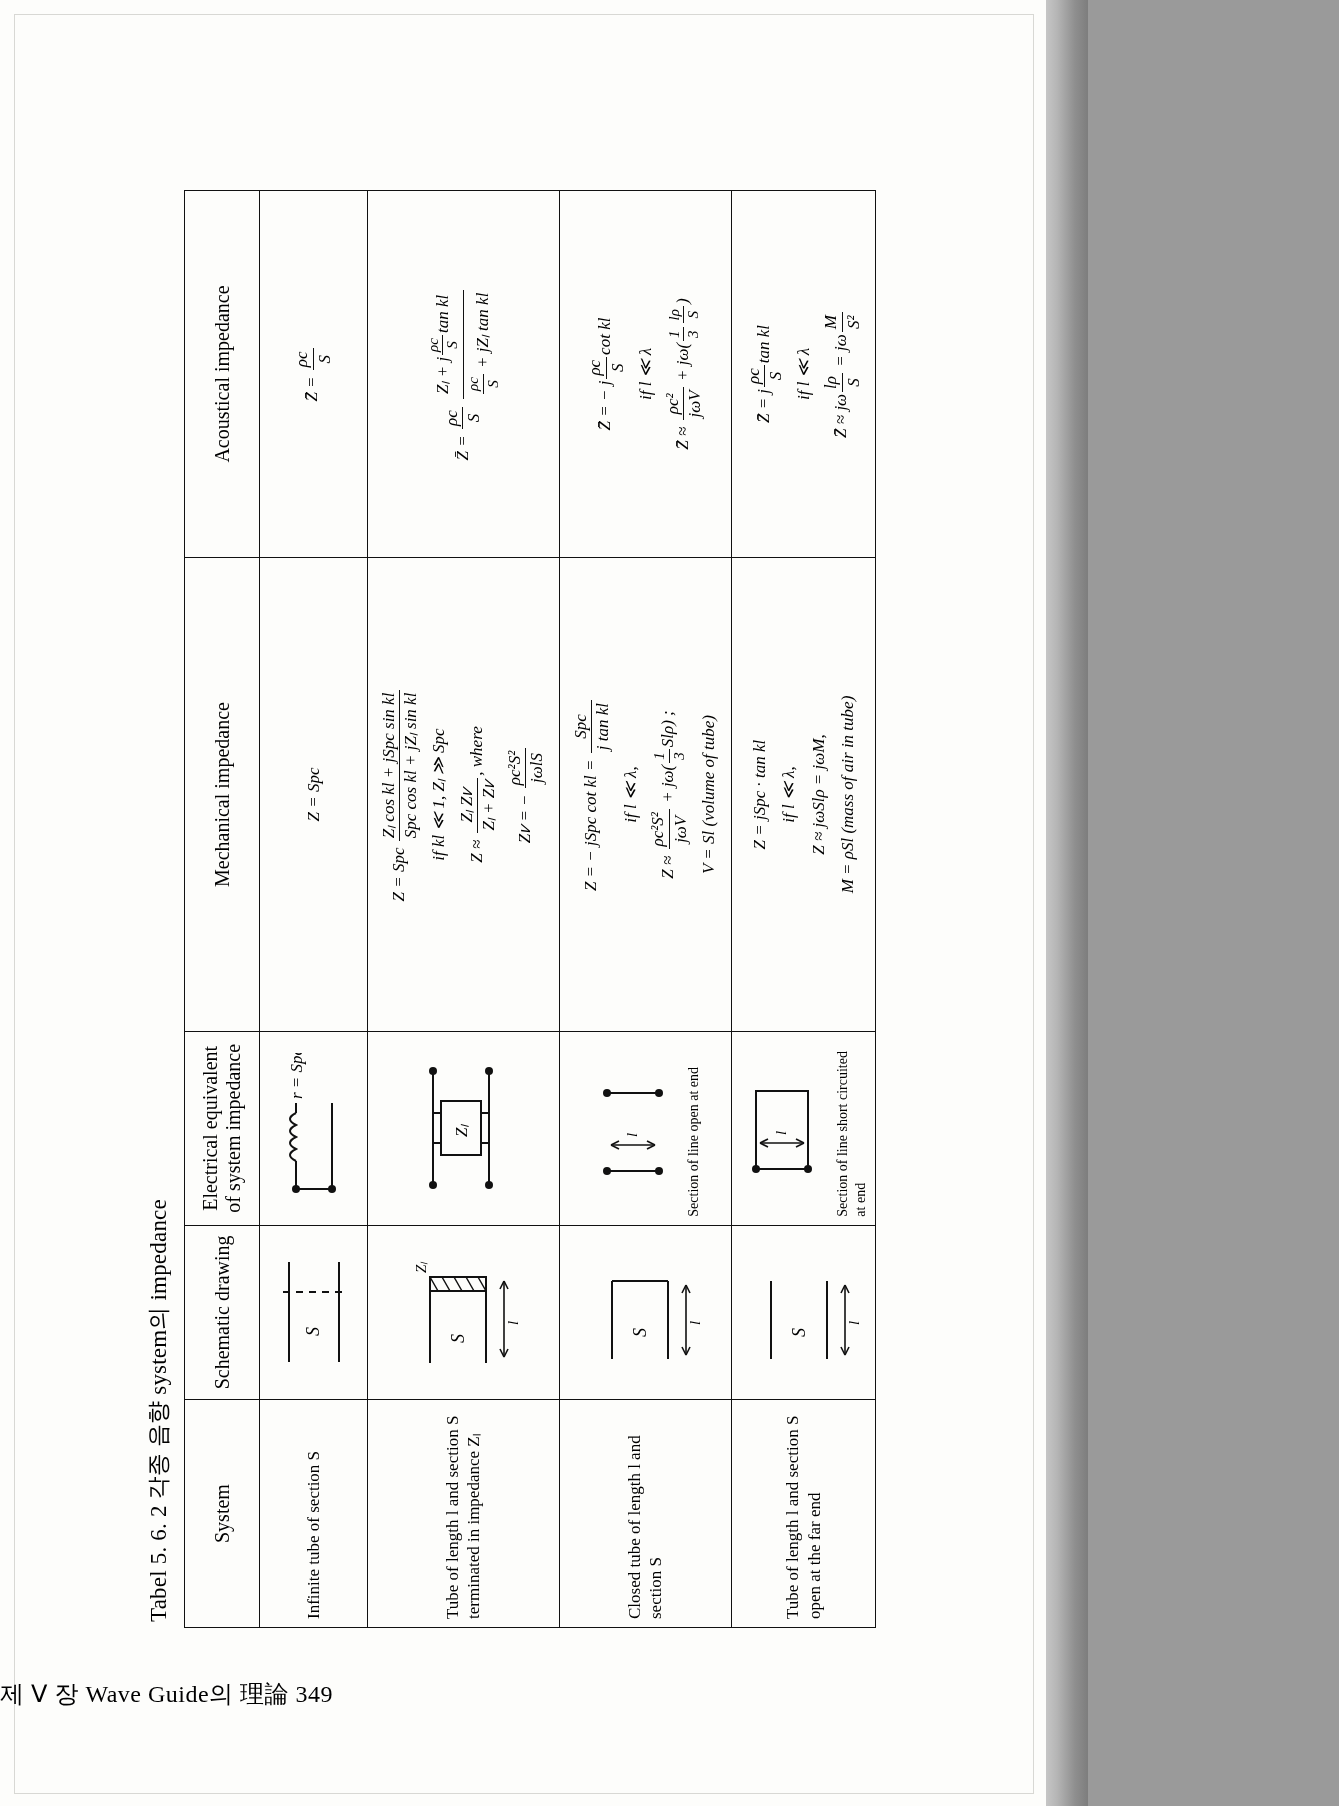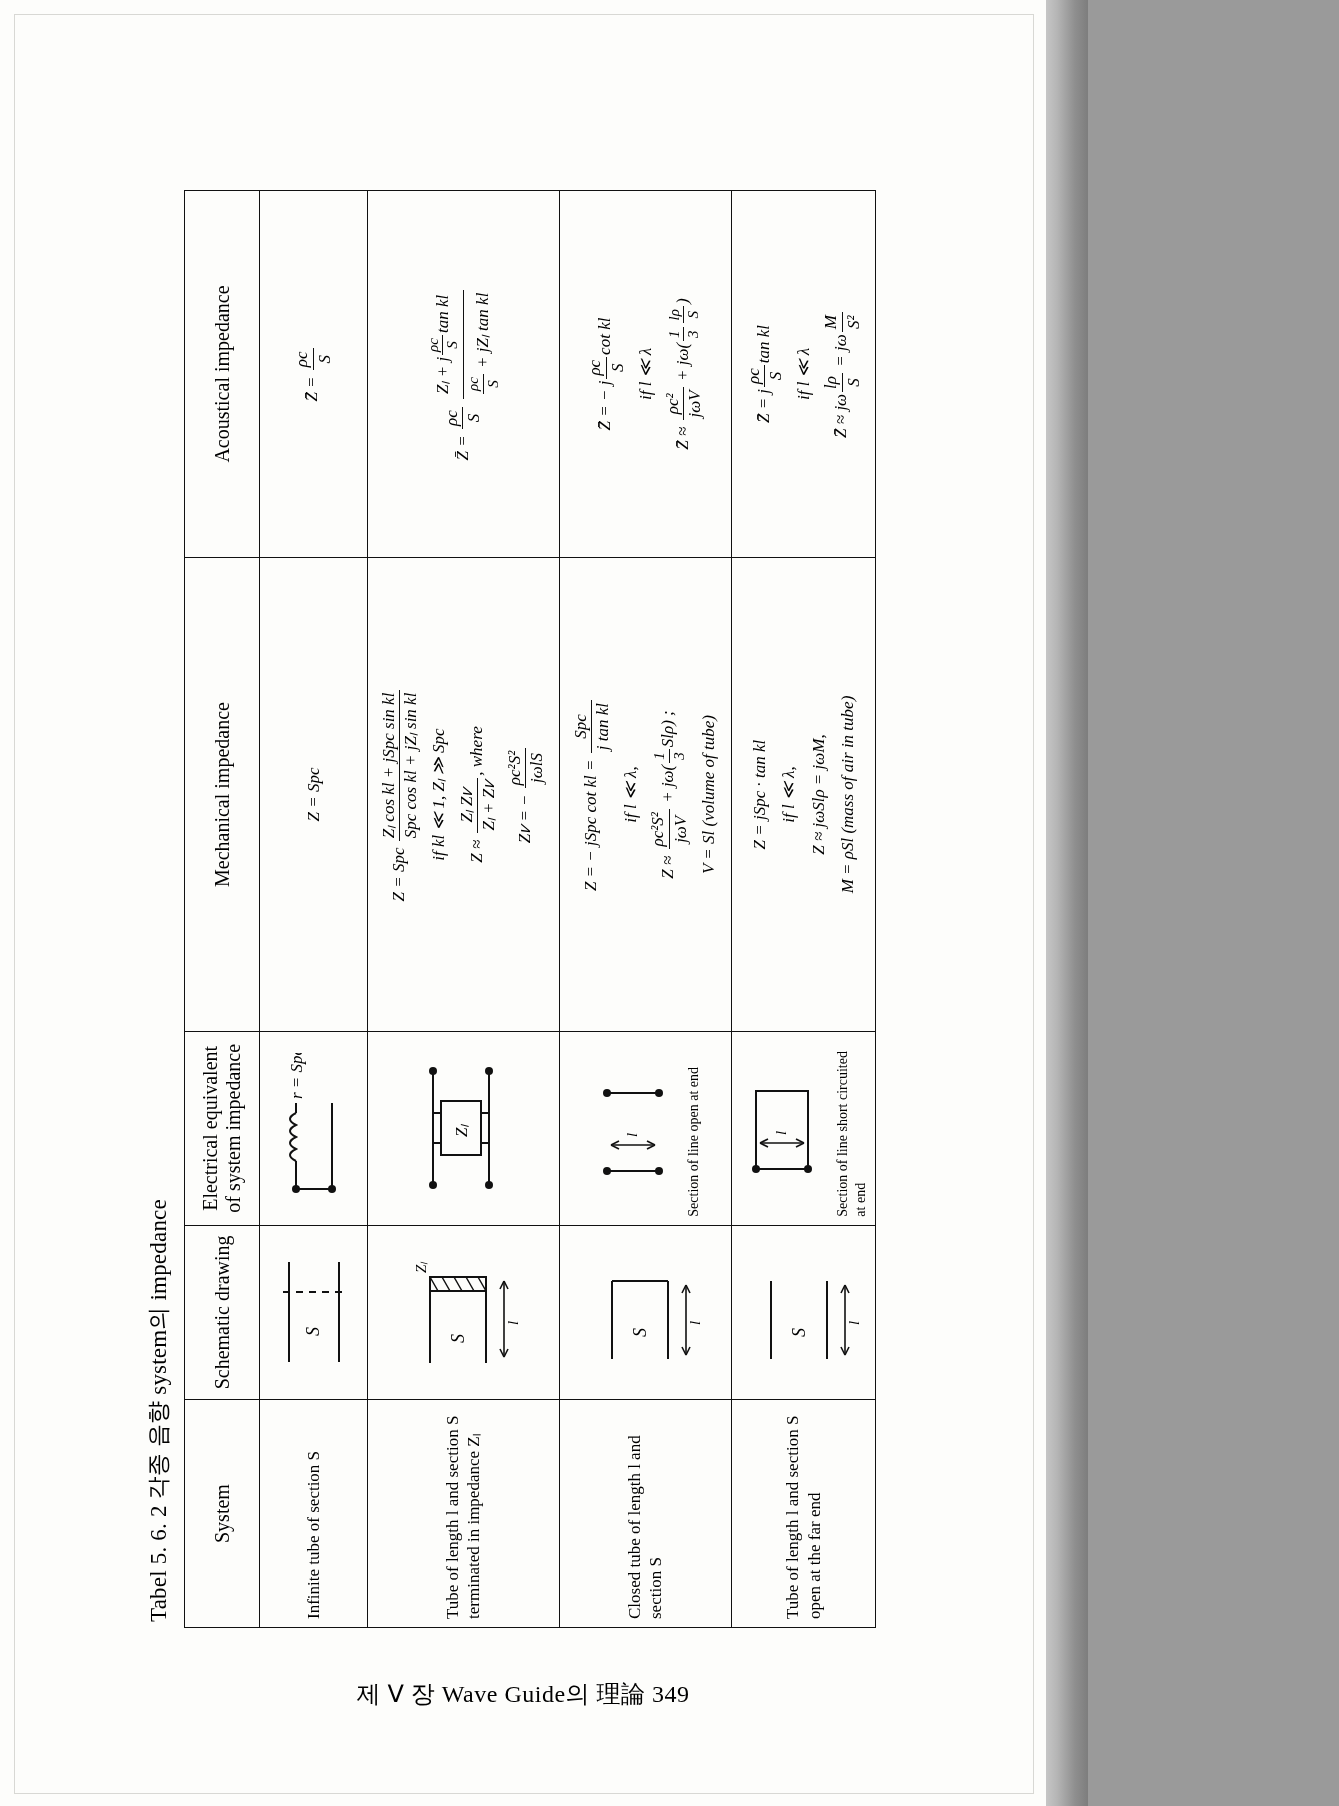--- a/index.html
+++ b/index.html
@@ -46,21 +46,21 @@
   .frac{display:inline-block;vertical-align:middle;text-align:center;margin:0 2px;}
   .frac .num{display:block;border-bottom:1px solid #111;padding:0 3px;line-height:1.25;}
   .frac .den{display:block;padding:0 3px;line-height:1.3;}
   .sm{font-size:15px;}
   .eqline{margin:4px 0;}
   
   td.draw{text-align:center;padding:10px 4px;}
   .svgwrap{display:block;margin:0 auto;}
   .cap-under{font-size:14px;line-height:1.25;margin-top:4px;text-align:left;}
   .footer{
-     position:absolute;left:0;right:0;bottom:96px;text-align:center;
+     position:absolute;left:0;right:0;bottom:96px;
      font-size:24px;font-family:"Liberation Serif",serif;letter-spacing:.5px;
   }
 </style>
 </head>
 <body>
 
 <div class="page-wrap">
   <div class="shadow-edge"></div>
   <div class="page">
     <div class="page-inner"></div>

